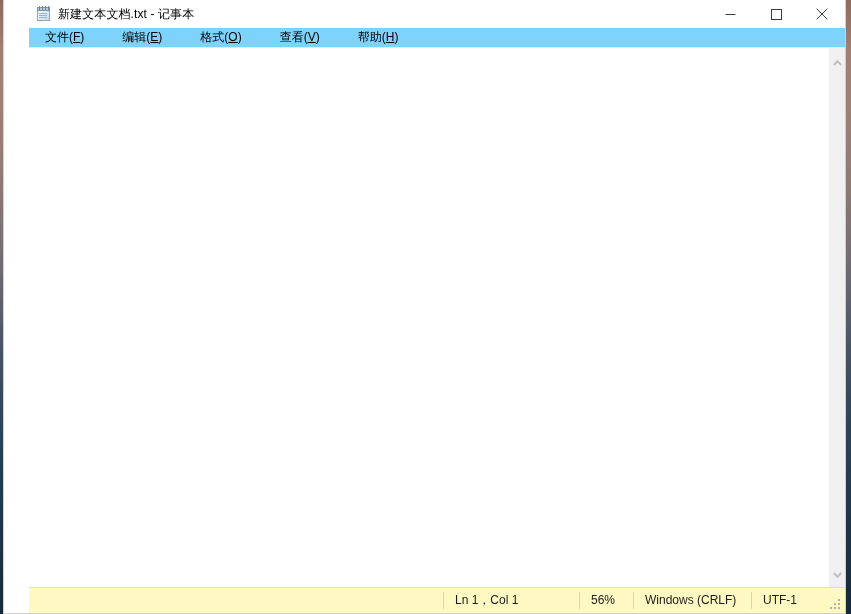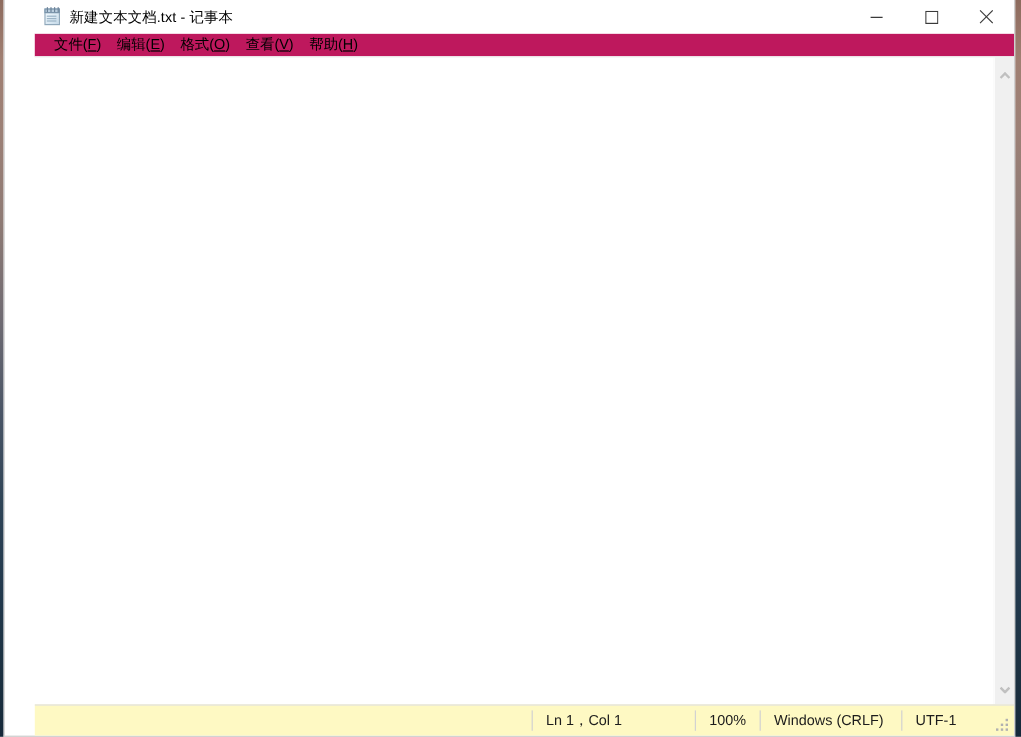--- a/index.html
+++ b/index.html
@@ -125,25 +125,26 @@
     border: none;
     padding: 0;
     cursor: default;
   }
   .win-btn svg { display: block; }
 
   
   #menu-bar {
     flex: 0 0 19px;
     height: 19px;
-    background: #be185d;
+    background: #7dd3fc;
     display: flex;
     align-items: center;
     padding-left: 10px;
     box-sizing: border-box;
+    gap: 25px;
   }
   .menu-item {
     font-size: 12px;
     color: #000000;
     padding: 1px 7px 2px 6px;
     white-space: nowrap;
     line-height: 15px;
     cursor: default;
   }
   .menu-item u { text-decoration: underline; }
@@ -307,21 +308,21 @@
           <svg width="9" height="6" viewBox="0 0 9 6">
             <path d="M0.8 1 L4.5 4.8 L8.2 1" fill="none" stroke="#c0c0c0" stroke-width="2"></path>
           </svg>
         </span>
       </div>
     </div>
   </div>
 
   <div id="status-bar">
     <div class="status-cell" id="cell-lncol">Ln 1，Col 1</div>
-    <div class="status-cell" id="cell-zoom">100%</div>
+    <div class="status-cell" id="cell-zoom">56%</div>
     <div class="status-cell" id="cell-eol">Windows (CRLF)</div>
     <div class="status-cell" id="cell-enc">UTF-1</div>
 
     <div id="resize-grip">
       <i style="left:8px; top:0px;"></i>
       <i style="left:4px; top:4px;"></i>
       <i style="left:8px; top:4px;"></i>
       <i style="left:0px; top:8px;"></i>
       <i style="left:4px; top:8px;"></i>
       <i style="left:8px; top:8px;"></i>

